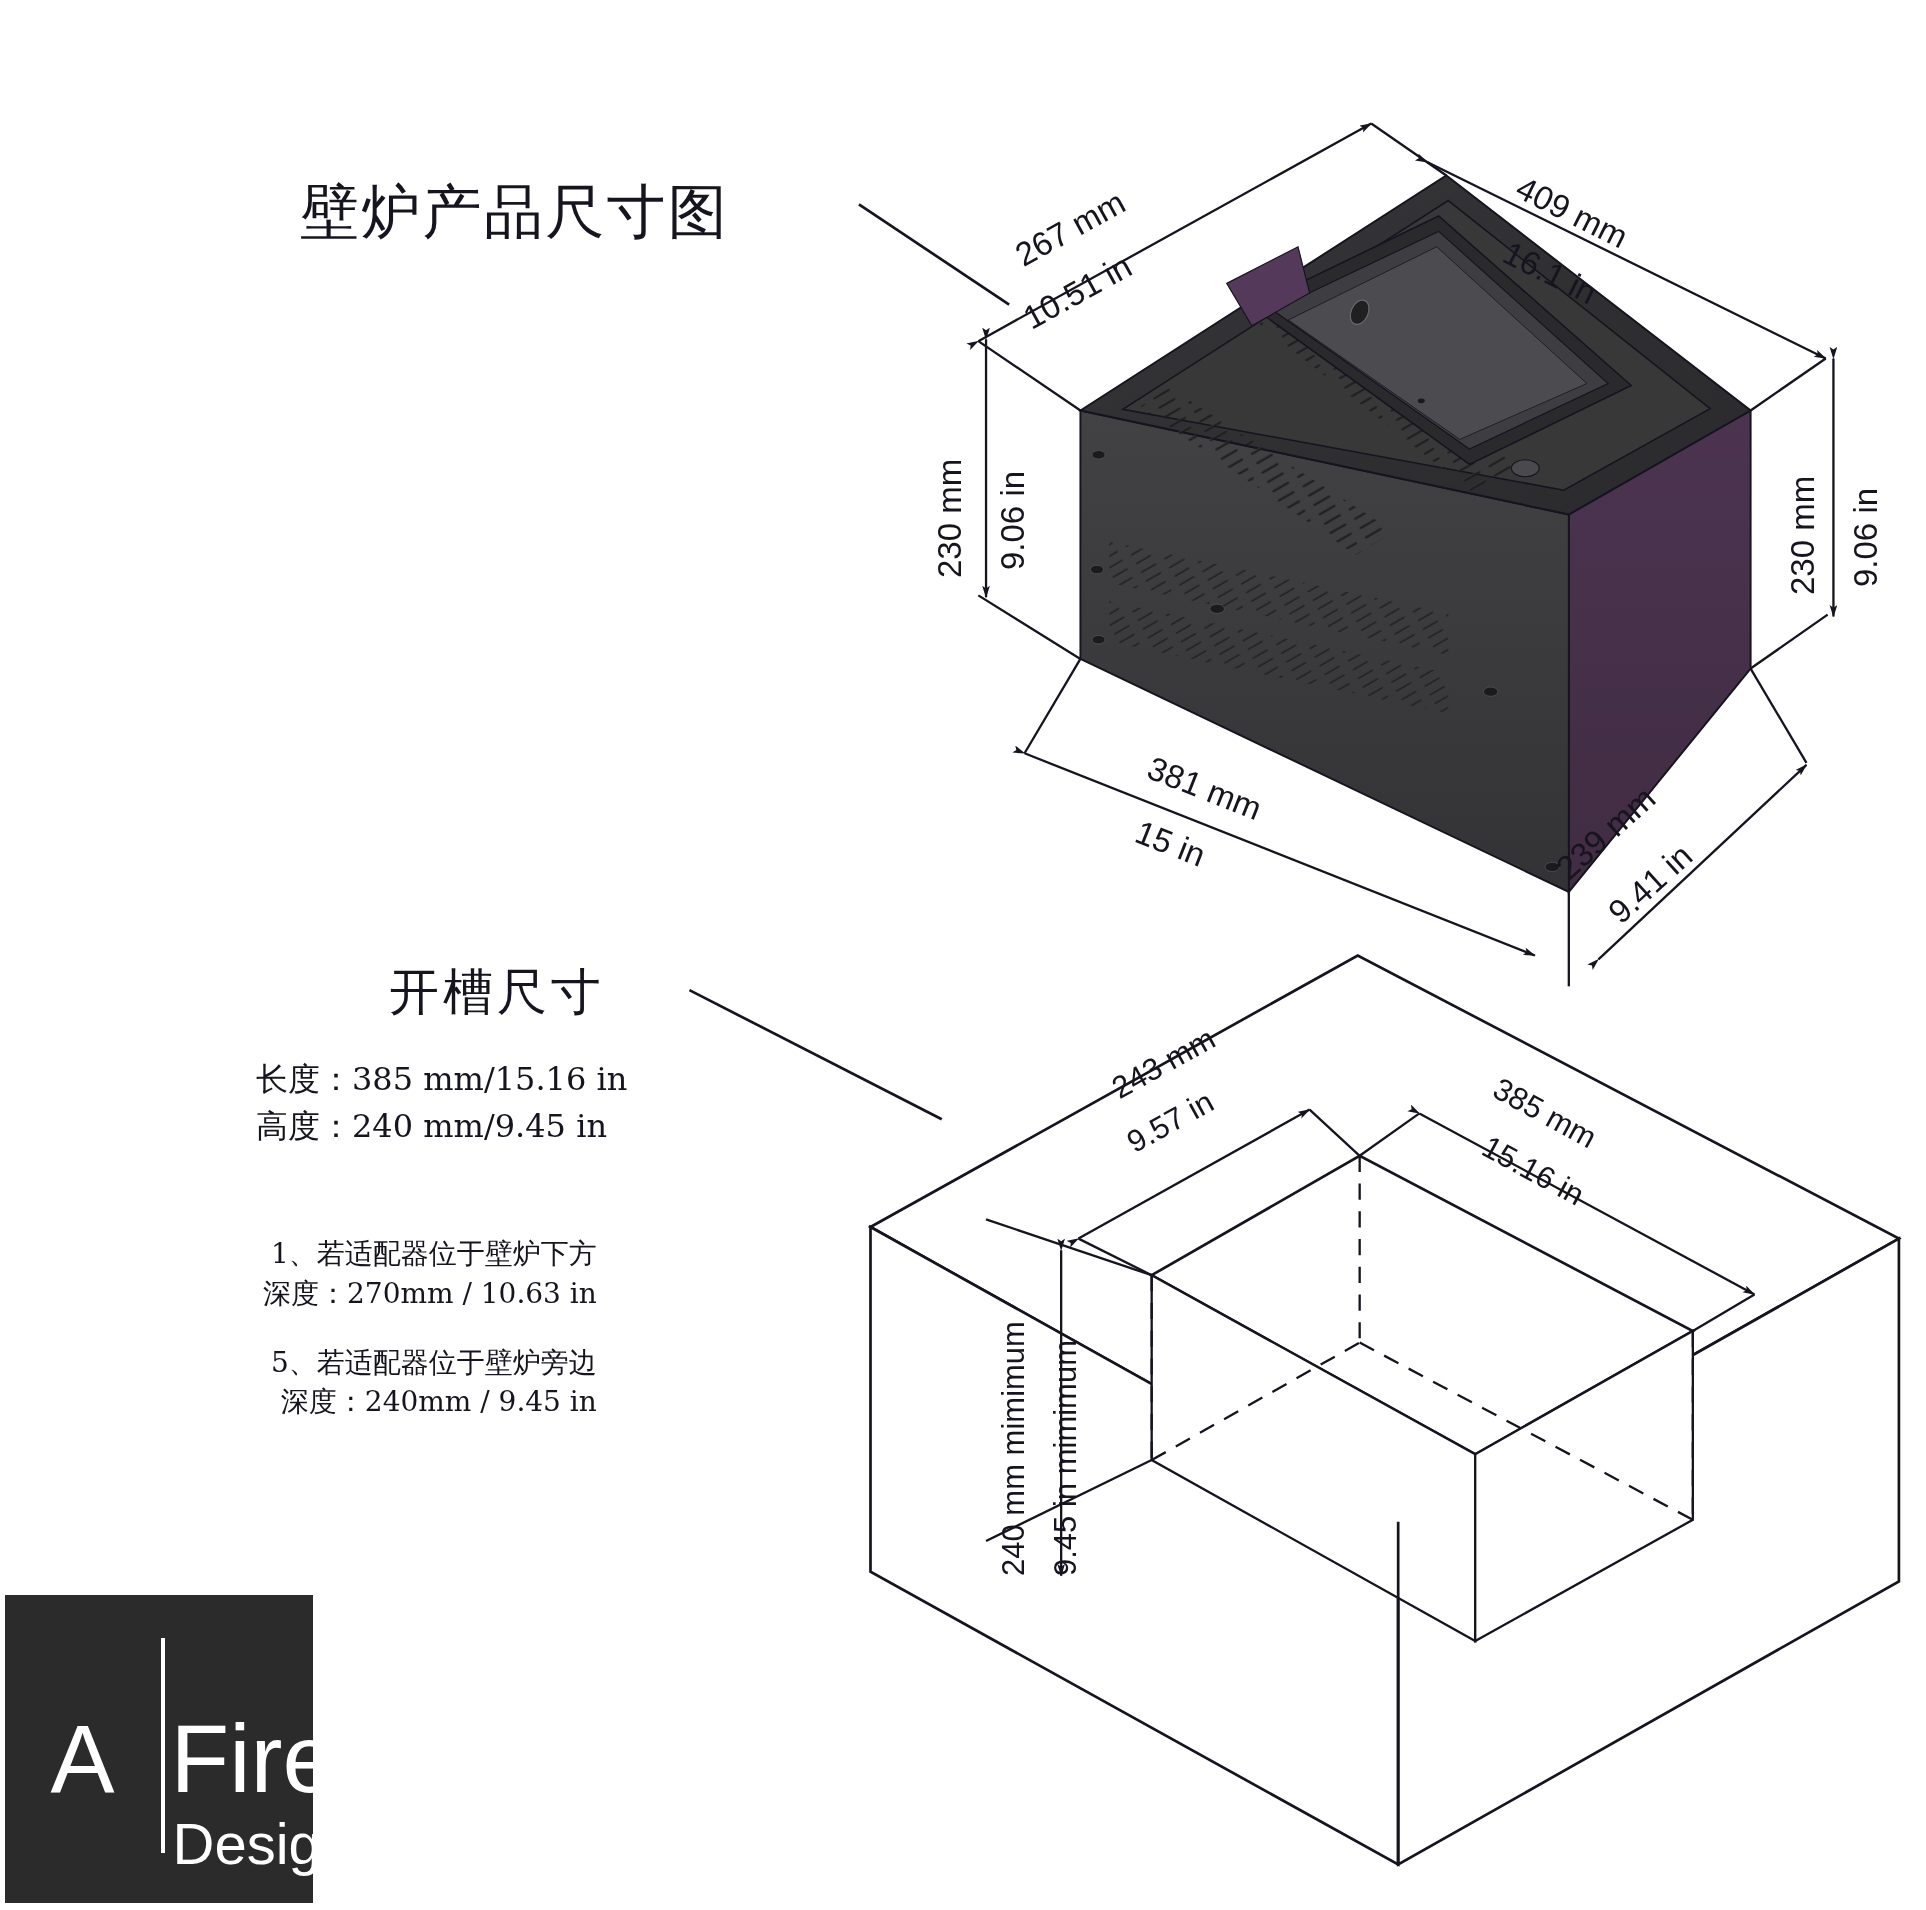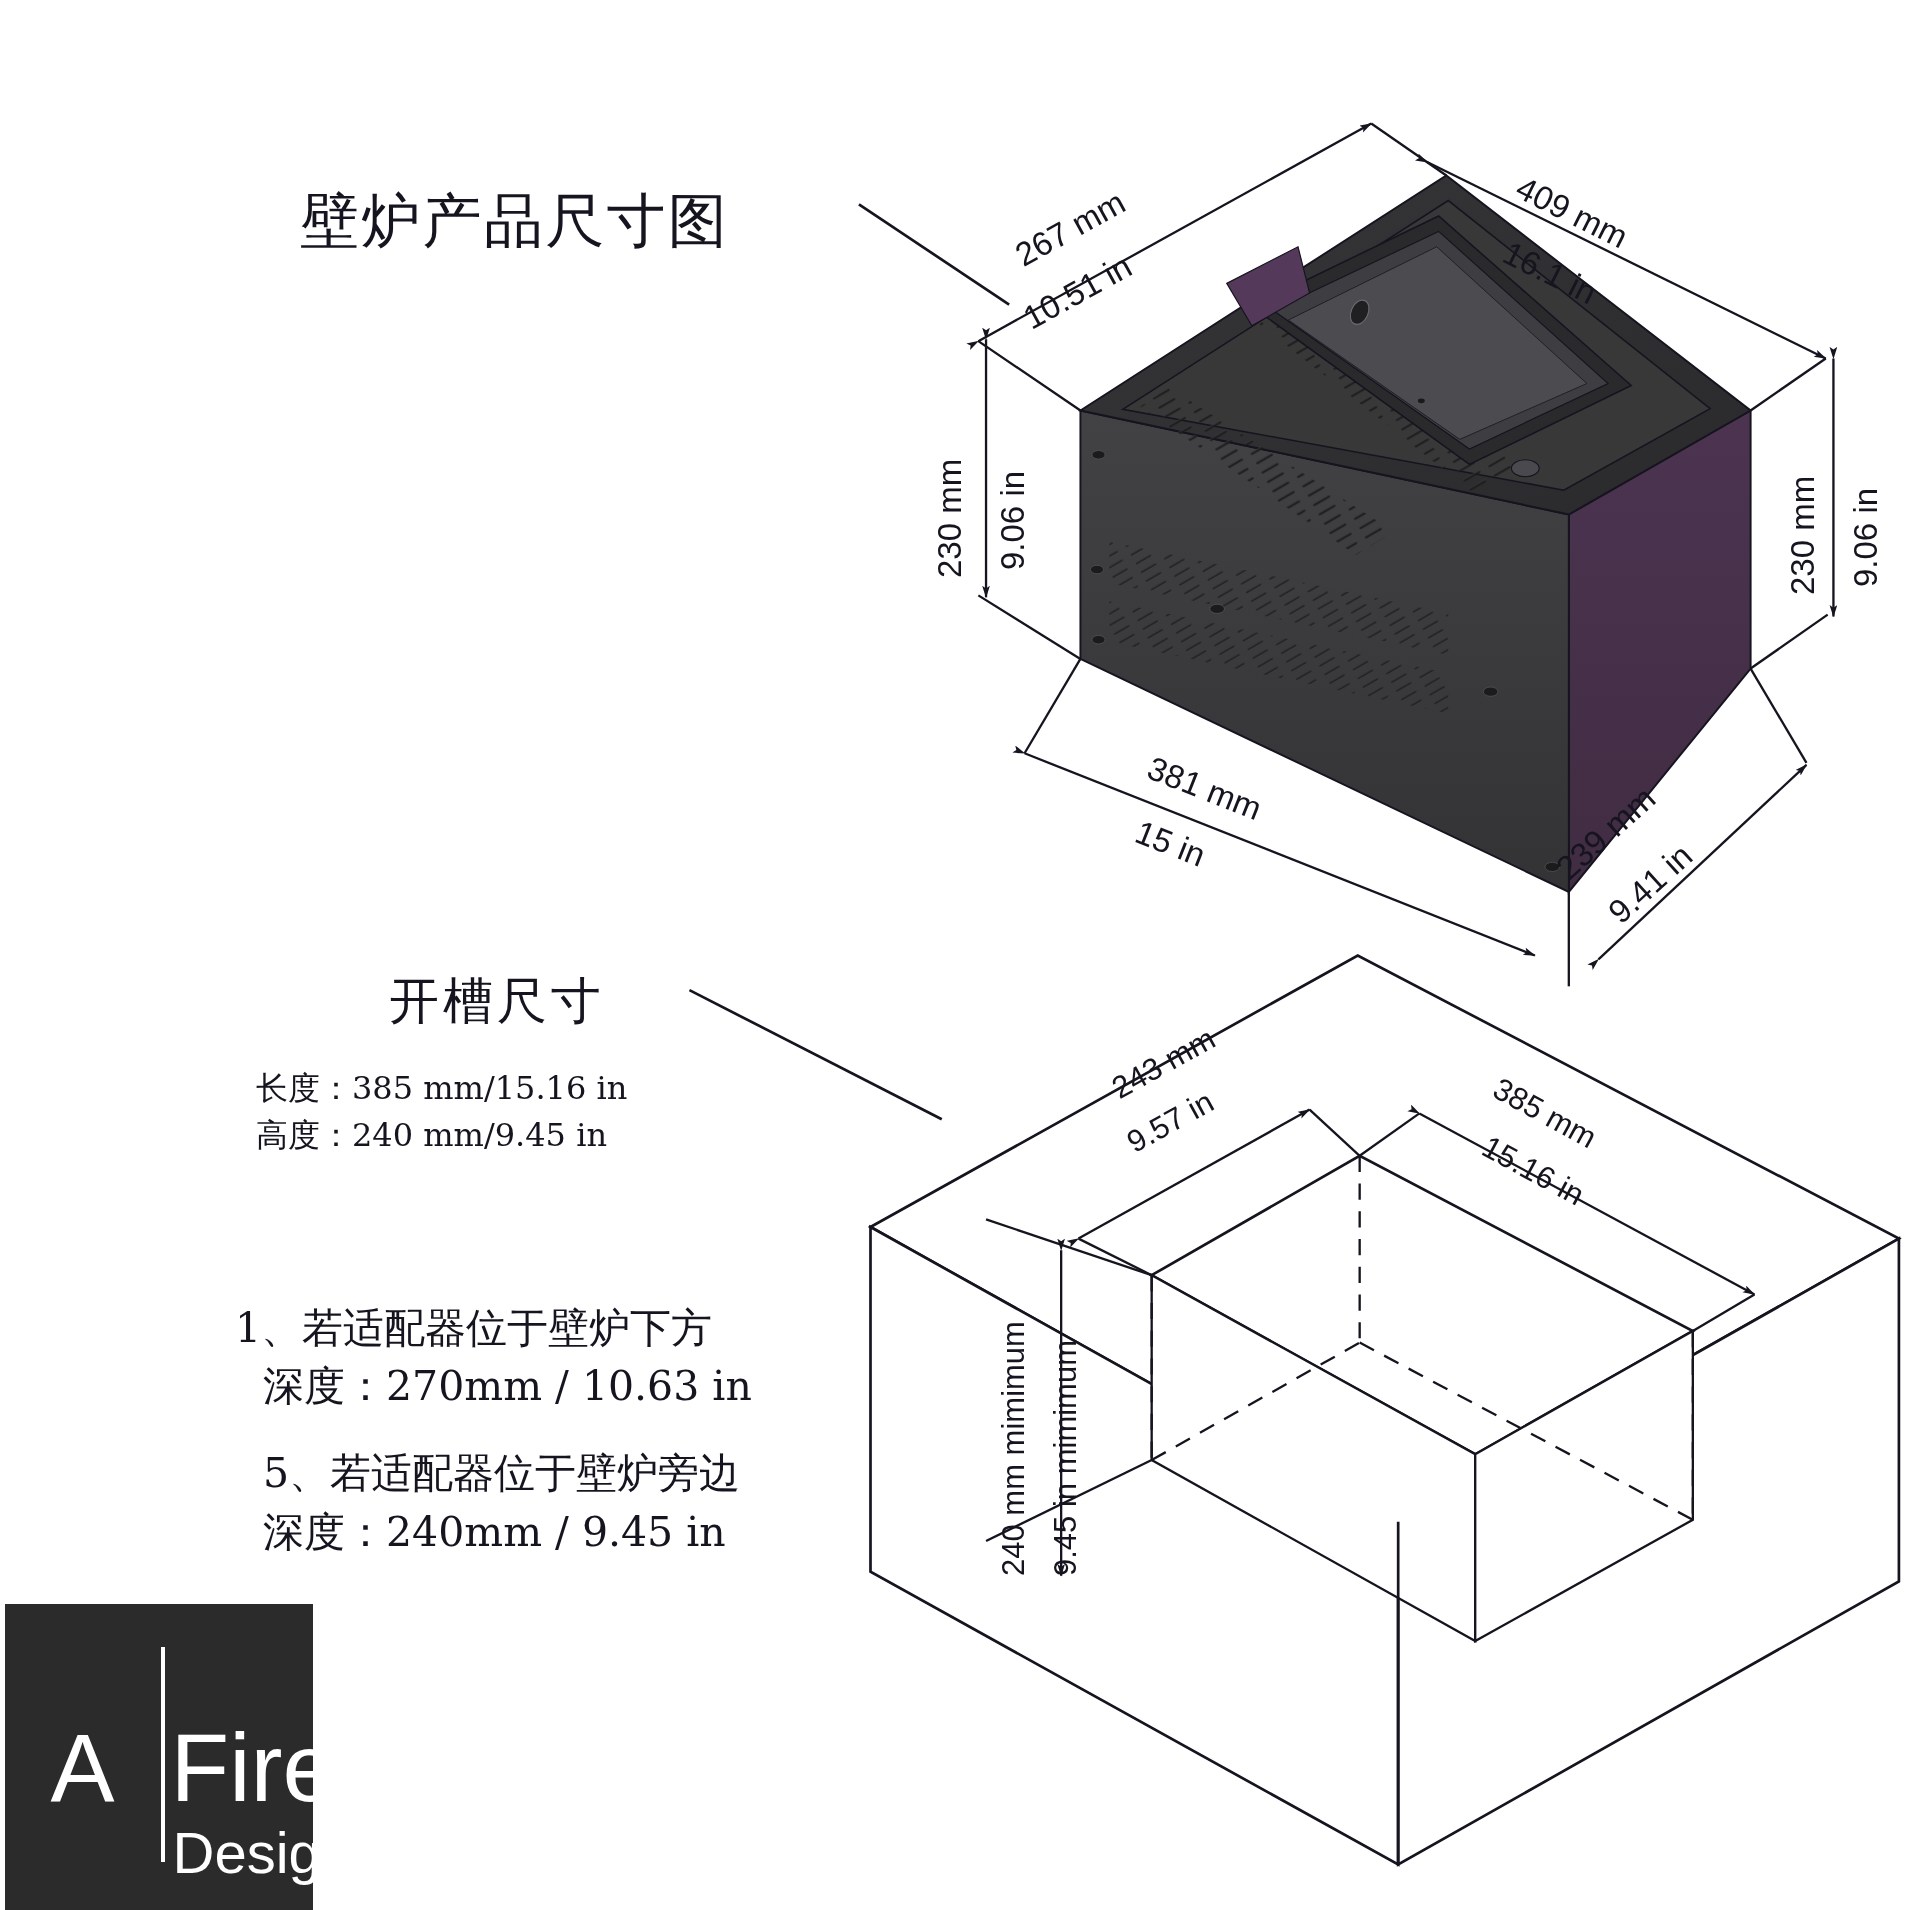--- a/index.html
+++ b/index.html
@@ -7,21 +7,21 @@
   body{
     width:2702px;height:1911px;
     font-family:"Liberation Sans","DejaVu Sans",sans-serif;
     color:#15141f;
     overflow:hidden;
     position:relative;
   }
   .sheet{position:absolute;left:0;top:0;width:2702px;height:1911px;background:#fff;}
 
   
-  .abs{position:absolute;margin-top:9px;}
+  .abs{position:absolute;}
 
   
   #product-title{
     left:300px;top:173px;
     font-family:"DejaVu Sans","Liberation Sans",sans-serif;
     font-size:59px;font-weight:400;letter-spacing:2.3px;
     color:#15141f;white-space:nowrap;
   }
   #niche-title{
     left:389px;top:959px;
@@ -30,23 +30,23 @@
     color:#15141f;white-space:nowrap;
   }
 
   
   #niche-specs{
     left:256px;top:1056px;
     font-family:"DejaVu Serif","Liberation Serif",serif;
     font-size:32px;line-height:1.48;color:#15141f;white-space:nowrap;
   }
   #niche-notes{
-    left:235px;top:1290px;
+    left:235px;top:1234px;
     font-family:"DejaVu Serif","Liberation Serif",serif;
-    font-size:41px;line-height:1.42;color:#15141f;white-space:nowrap;
+    font-size:28px;line-height:1.42;color:#15141f;white-space:nowrap;text-align:right;
   }
   #niche-notes .gap{height:29px;}
   #niche-notes .indent{padding-left:28px;}
 
   
   #logo{
     left:4.6px;top:1595px;width:308px;height:308px;
     background:#2b2b2b;
   }
   #logo .bar{

